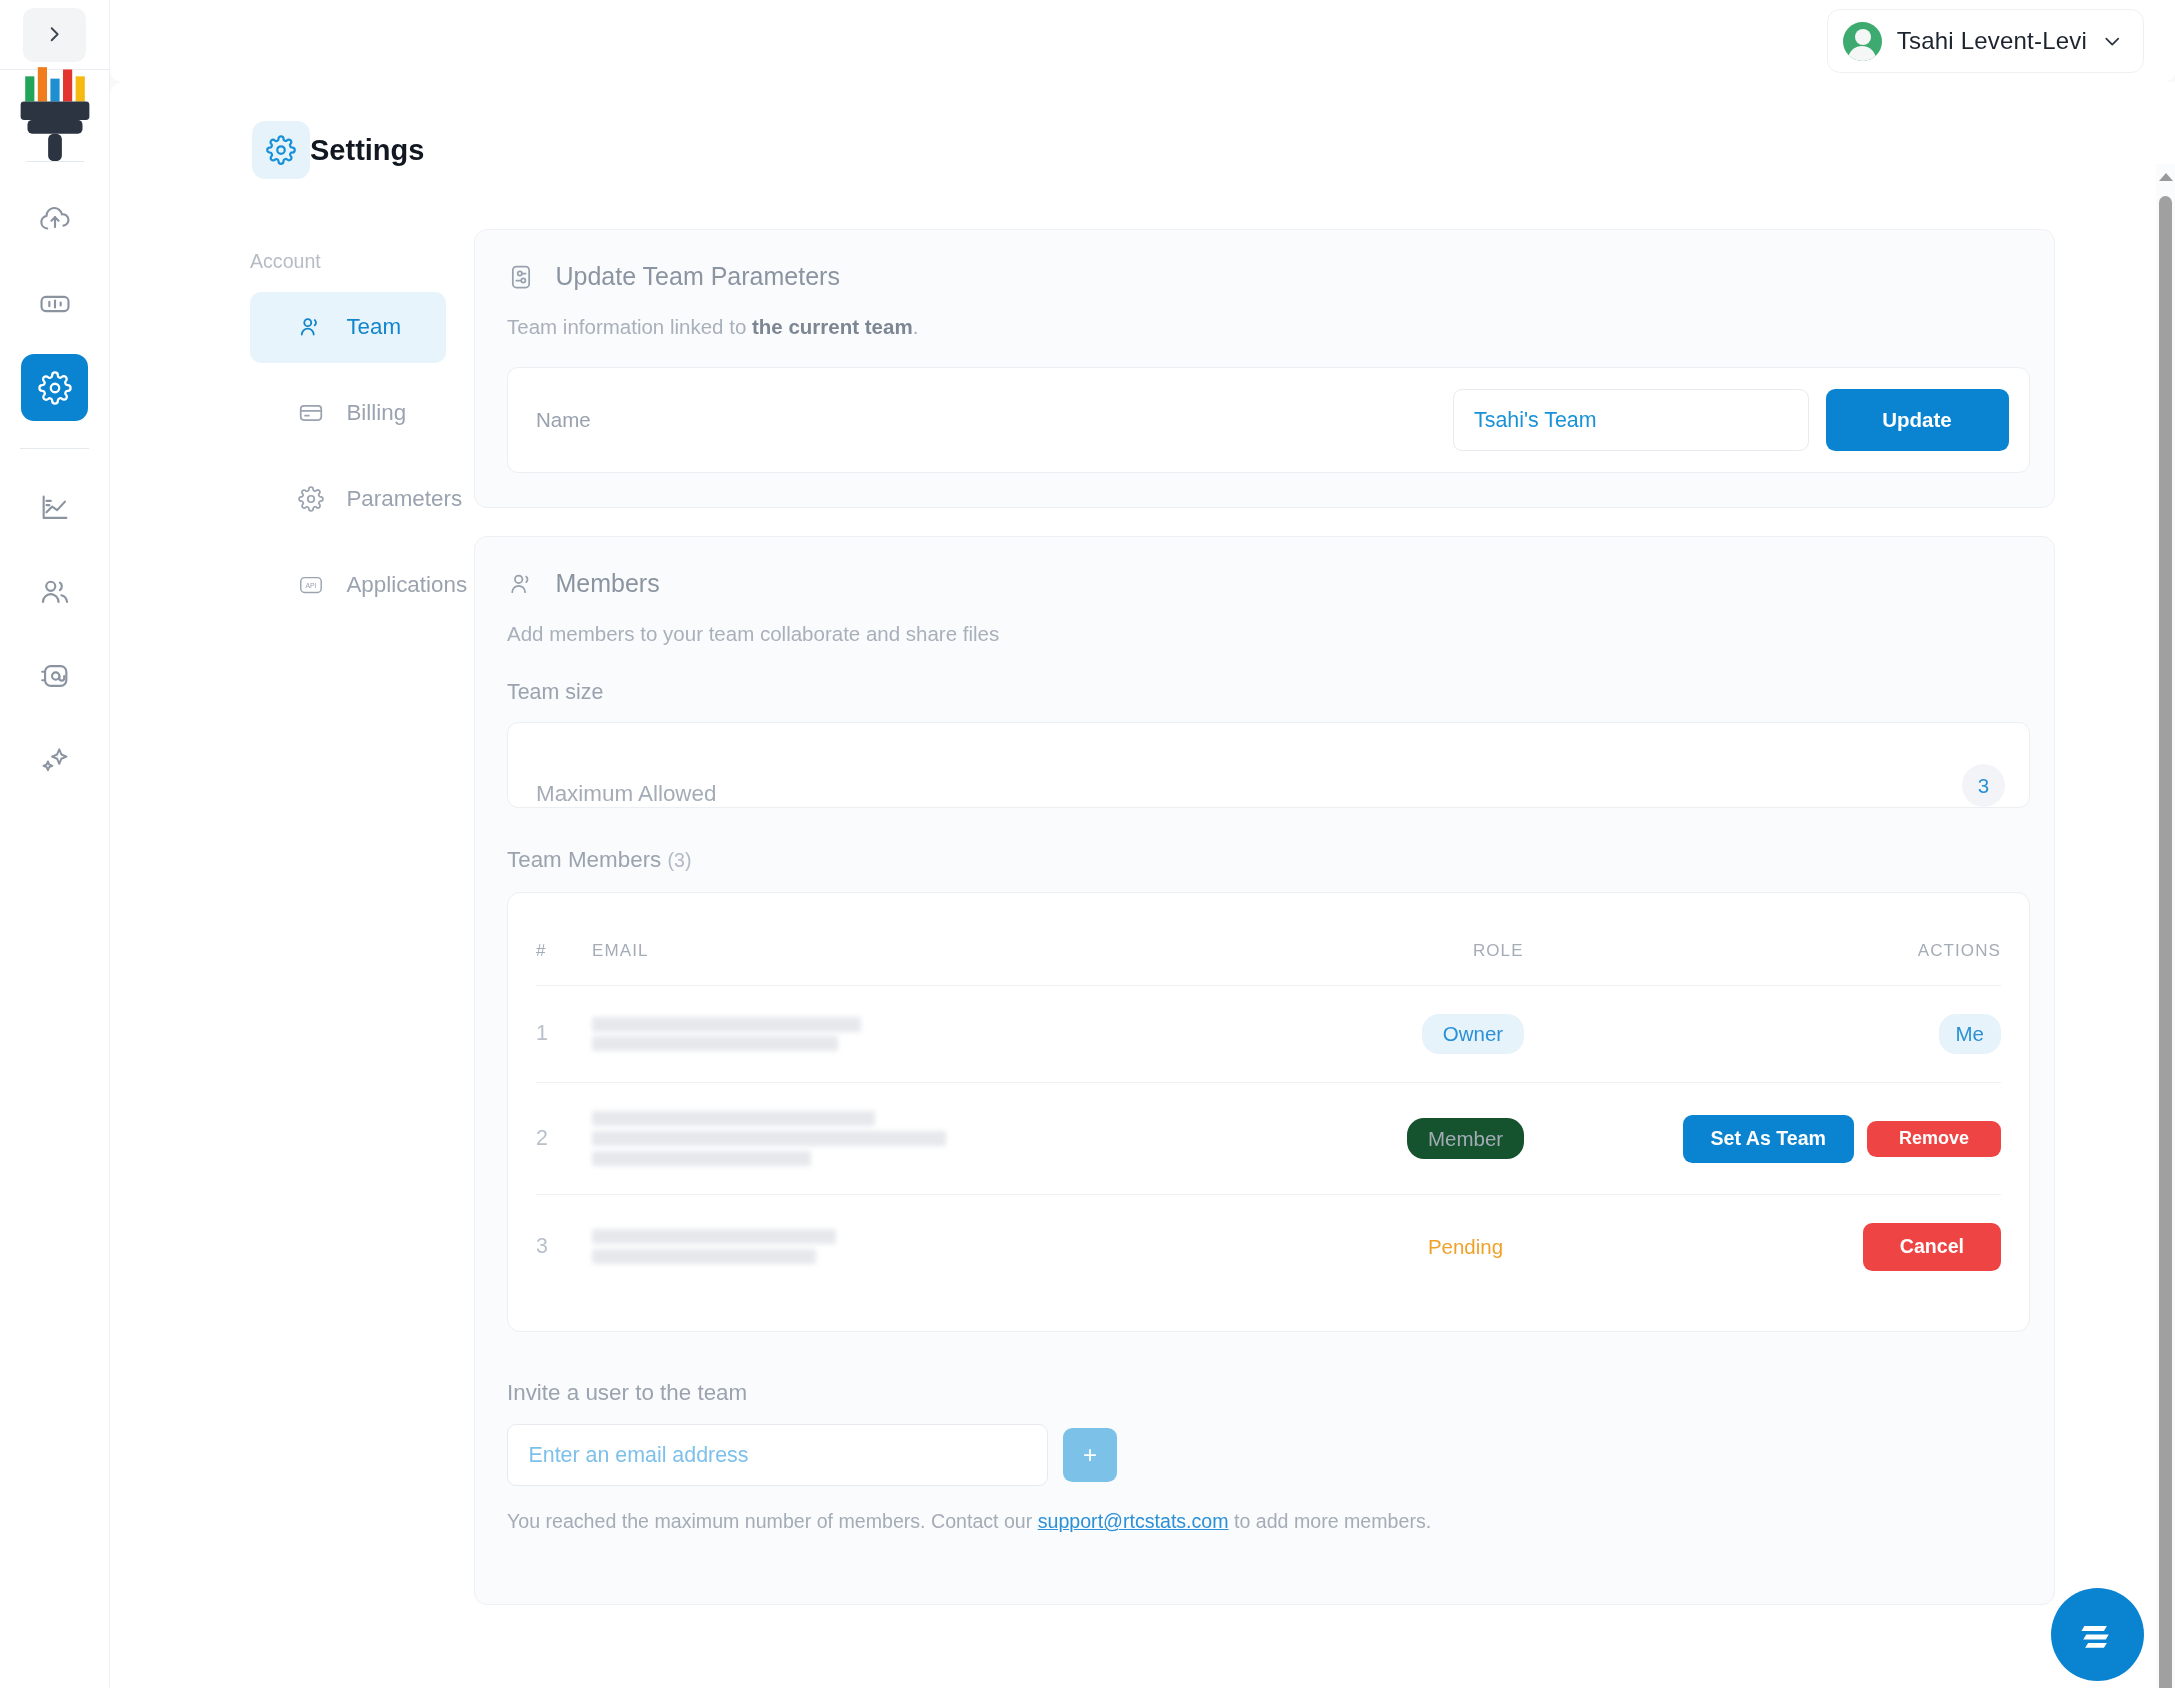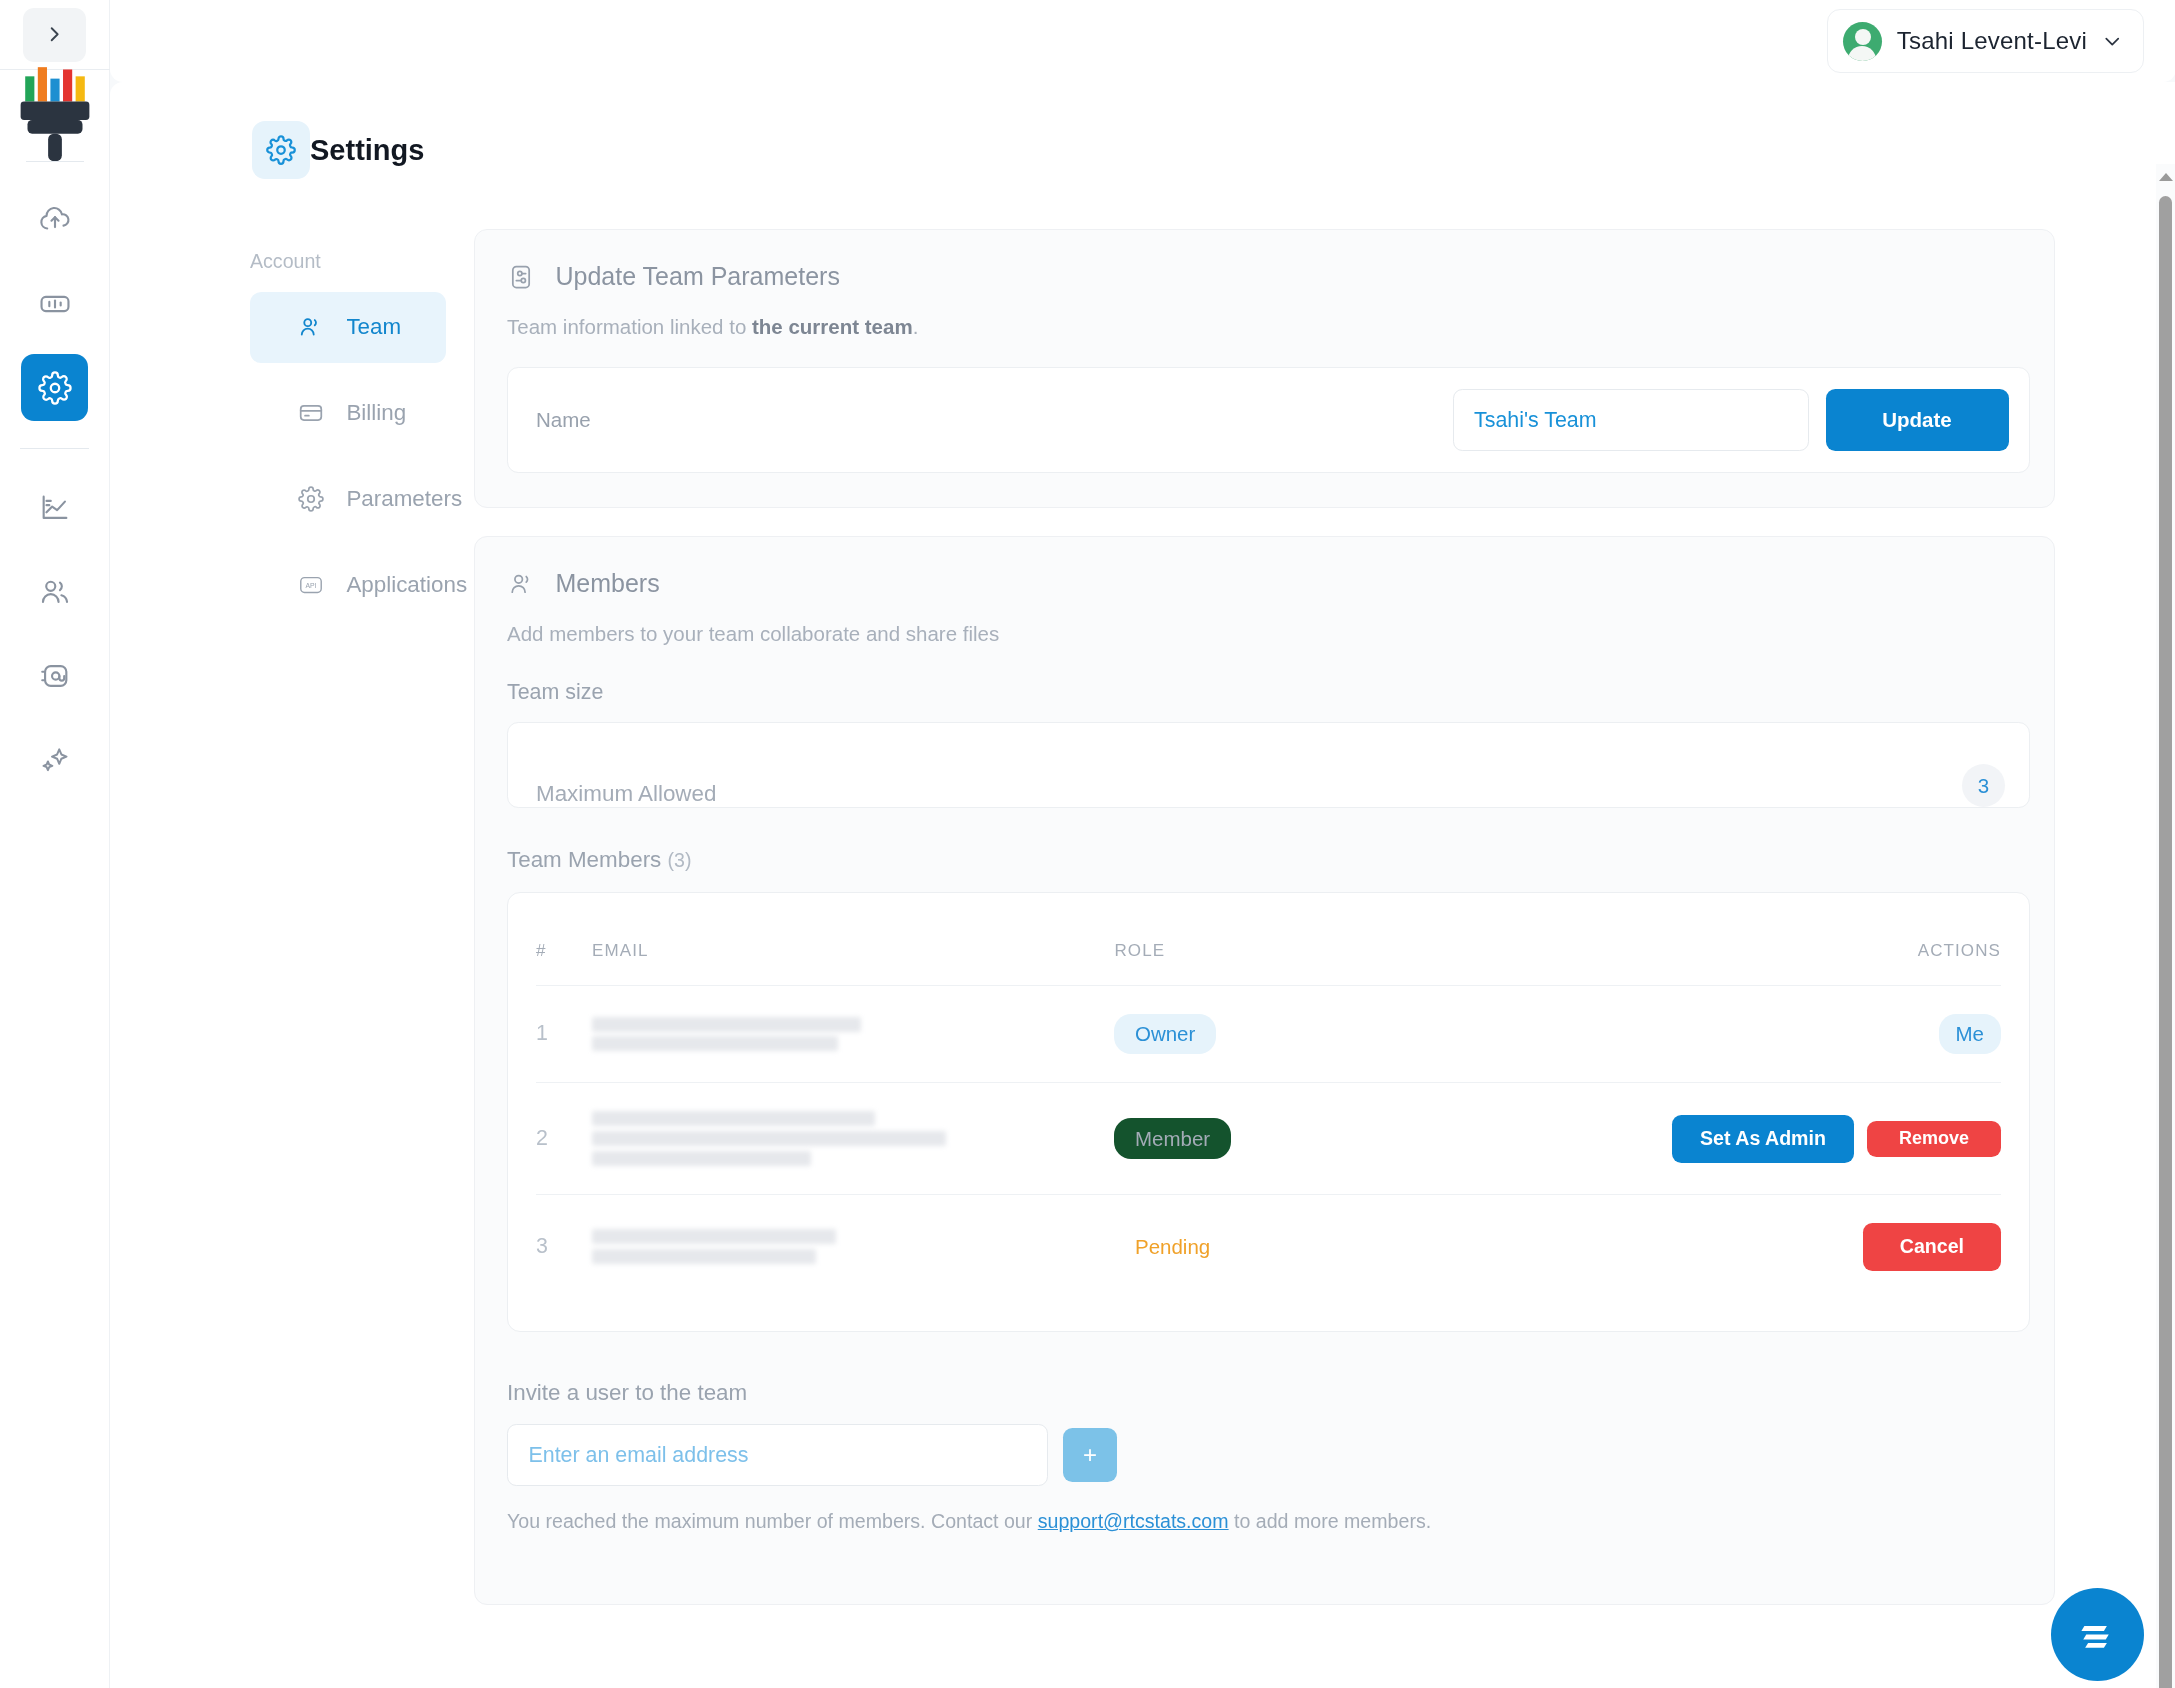--- a/index.html
+++ b/index.html
@@ -138,21 +138,21 @@
 
   .table-card {
     background:#fff; border: 0.9px solid #eceff2; border-radius: 13px; padding: 24px 28px 32px 28px;
   }
   table { width: 100%; border-collapse: collapse; }
   thead th {
     font-size: 17px; letter-spacing: 1.1px; color: #a4acb7; font-weight: normal;
     text-align: left; padding: 24px 0 24px 0; border-bottom: 0.9px solid #eef1f4;
   }
   th.c-num { width: 56px; }
-  th.c-role, td.c-role { text-align: left; width: 401px; }
+  th.c-role, td.c-role { text-align: right; width: 401px; }
   th.c-act, td.c-act { text-align: right; }
   tbody td { padding: 28px 0; border-bottom: 0.9px solid #eef1f4; vertical-align: middle; }
   tbody tr:last-child td { border-bottom: none; }
   td.c-num { font-size: 21.4px; color: #b8c0ca; }
   .redact-wrap { display:flex; flex-direction:column; gap:4.7px; filter: blur(2.8px); }
   .rline { height: 15px; background: #e6e8ec; border-radius: 1.9px; }
 
   .badge { display:inline-block; border-radius: 17px; font-size: 20.5px; padding: 8.4px 20.5px; }
   .badge-owner { background:#e6f3fb; color:#2b90d6; }
   .badge-member { background:#14532d; color:#a3abb6; }
@@ -432,21 +432,21 @@
                           <div class="rline" style="width:80%"></div>
                             <div class="rline" style="width:100%"></div>
                             <div class="rline" style="width:62%"></div>
                         </div>
                       </td>
                       <td class="c-role">
                         <span class="badge badge-member">Member</span>
                       </td>
                       <td class="c-act">
                         <div class="act-wrap">
-                          <button class="btn btn-admin">Set As Admin</button>
+                          <button class="btn btn-admin">Set As Team</button>
                           <button class="btn btn-remove">Remove</button>
                         </div>
                       </td>
                     </tr>
                     <tr>
                       <td class="c-num">3</td>
                       <td>
                         <div class="redact-wrap" style="width:244px">
                           <div class="rline" style="width:100%"></div>
                             <div class="rline" style="width:92%"></div>

